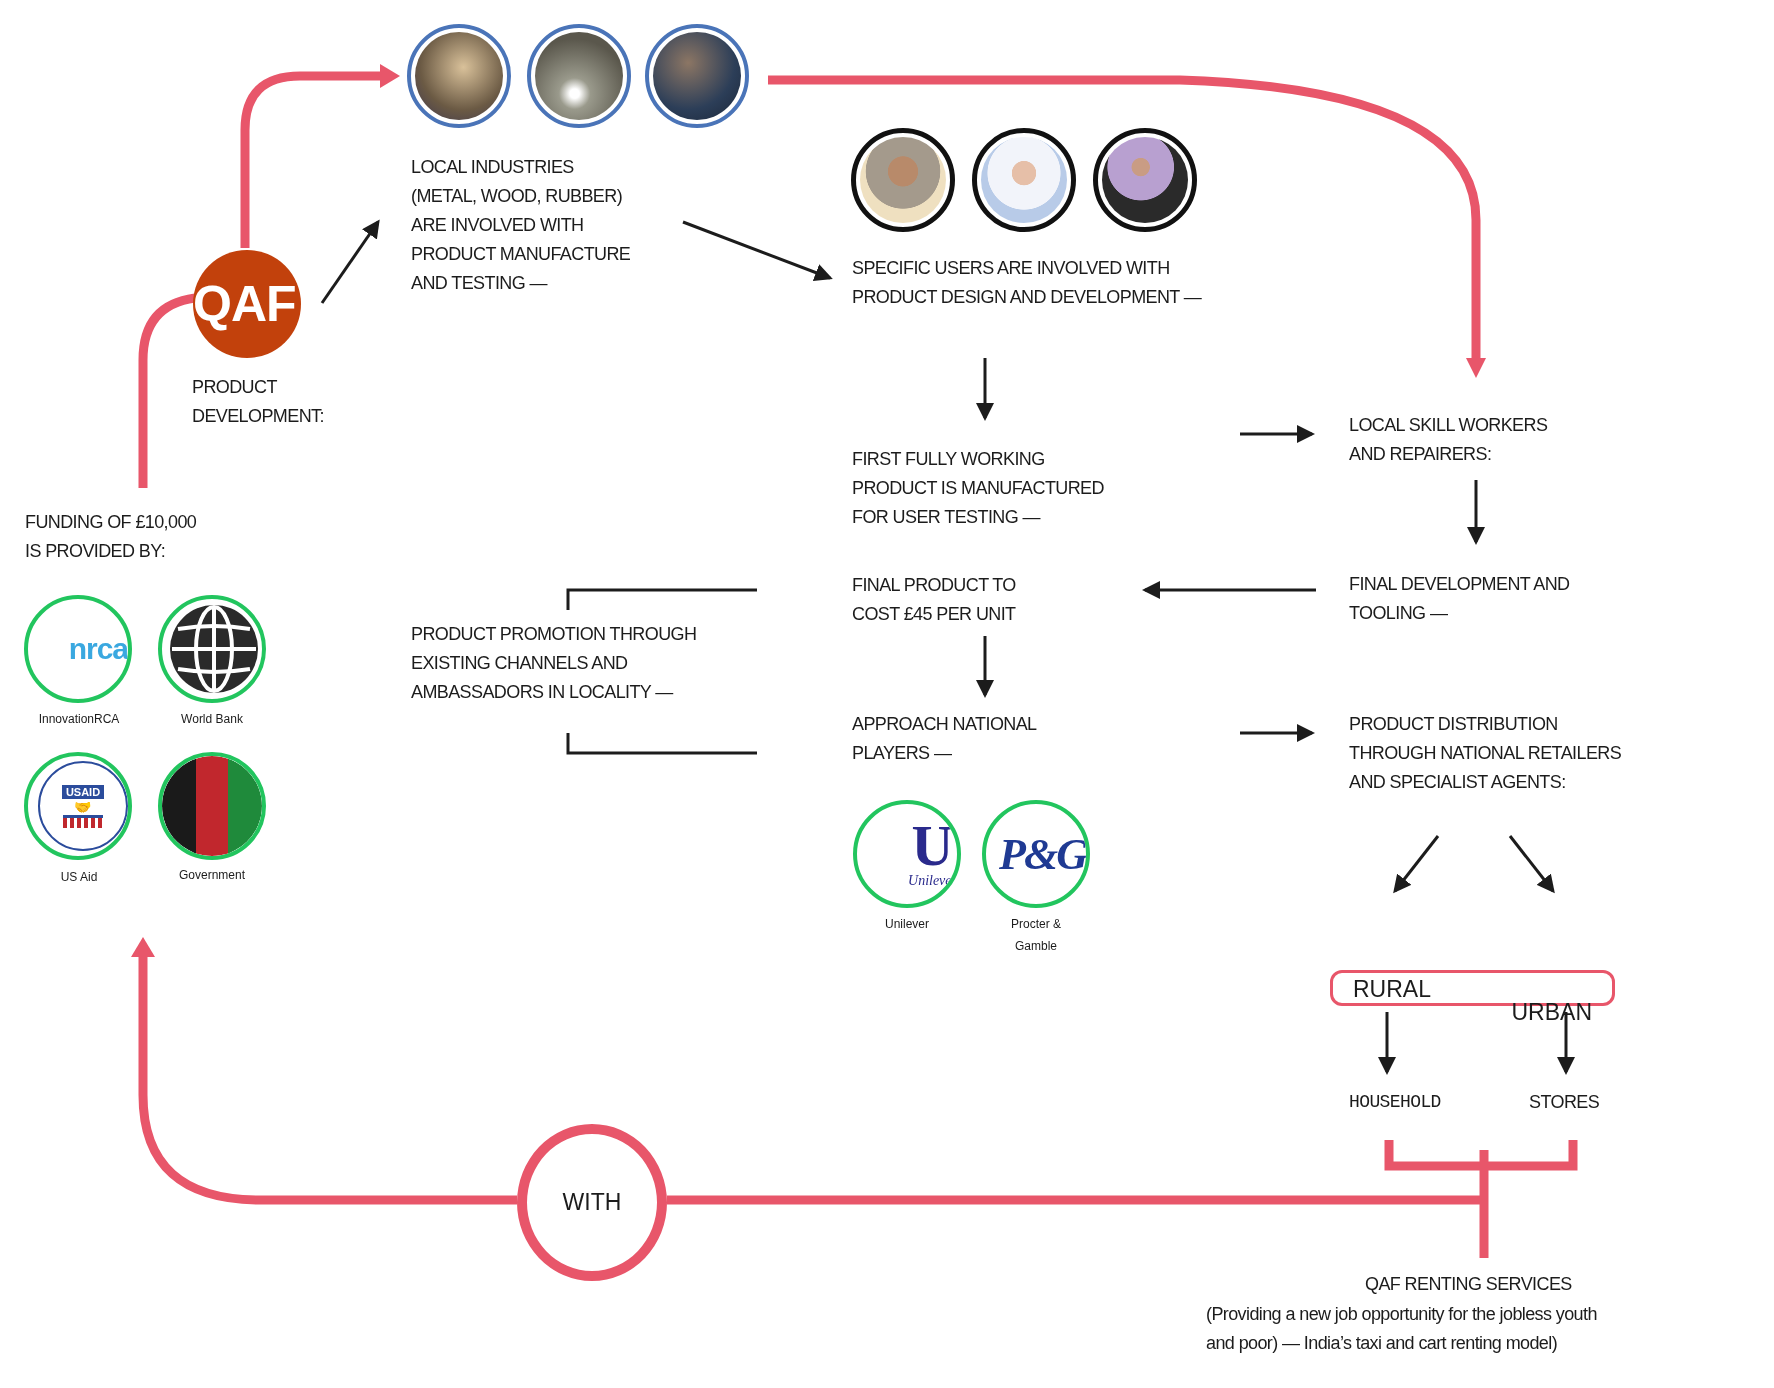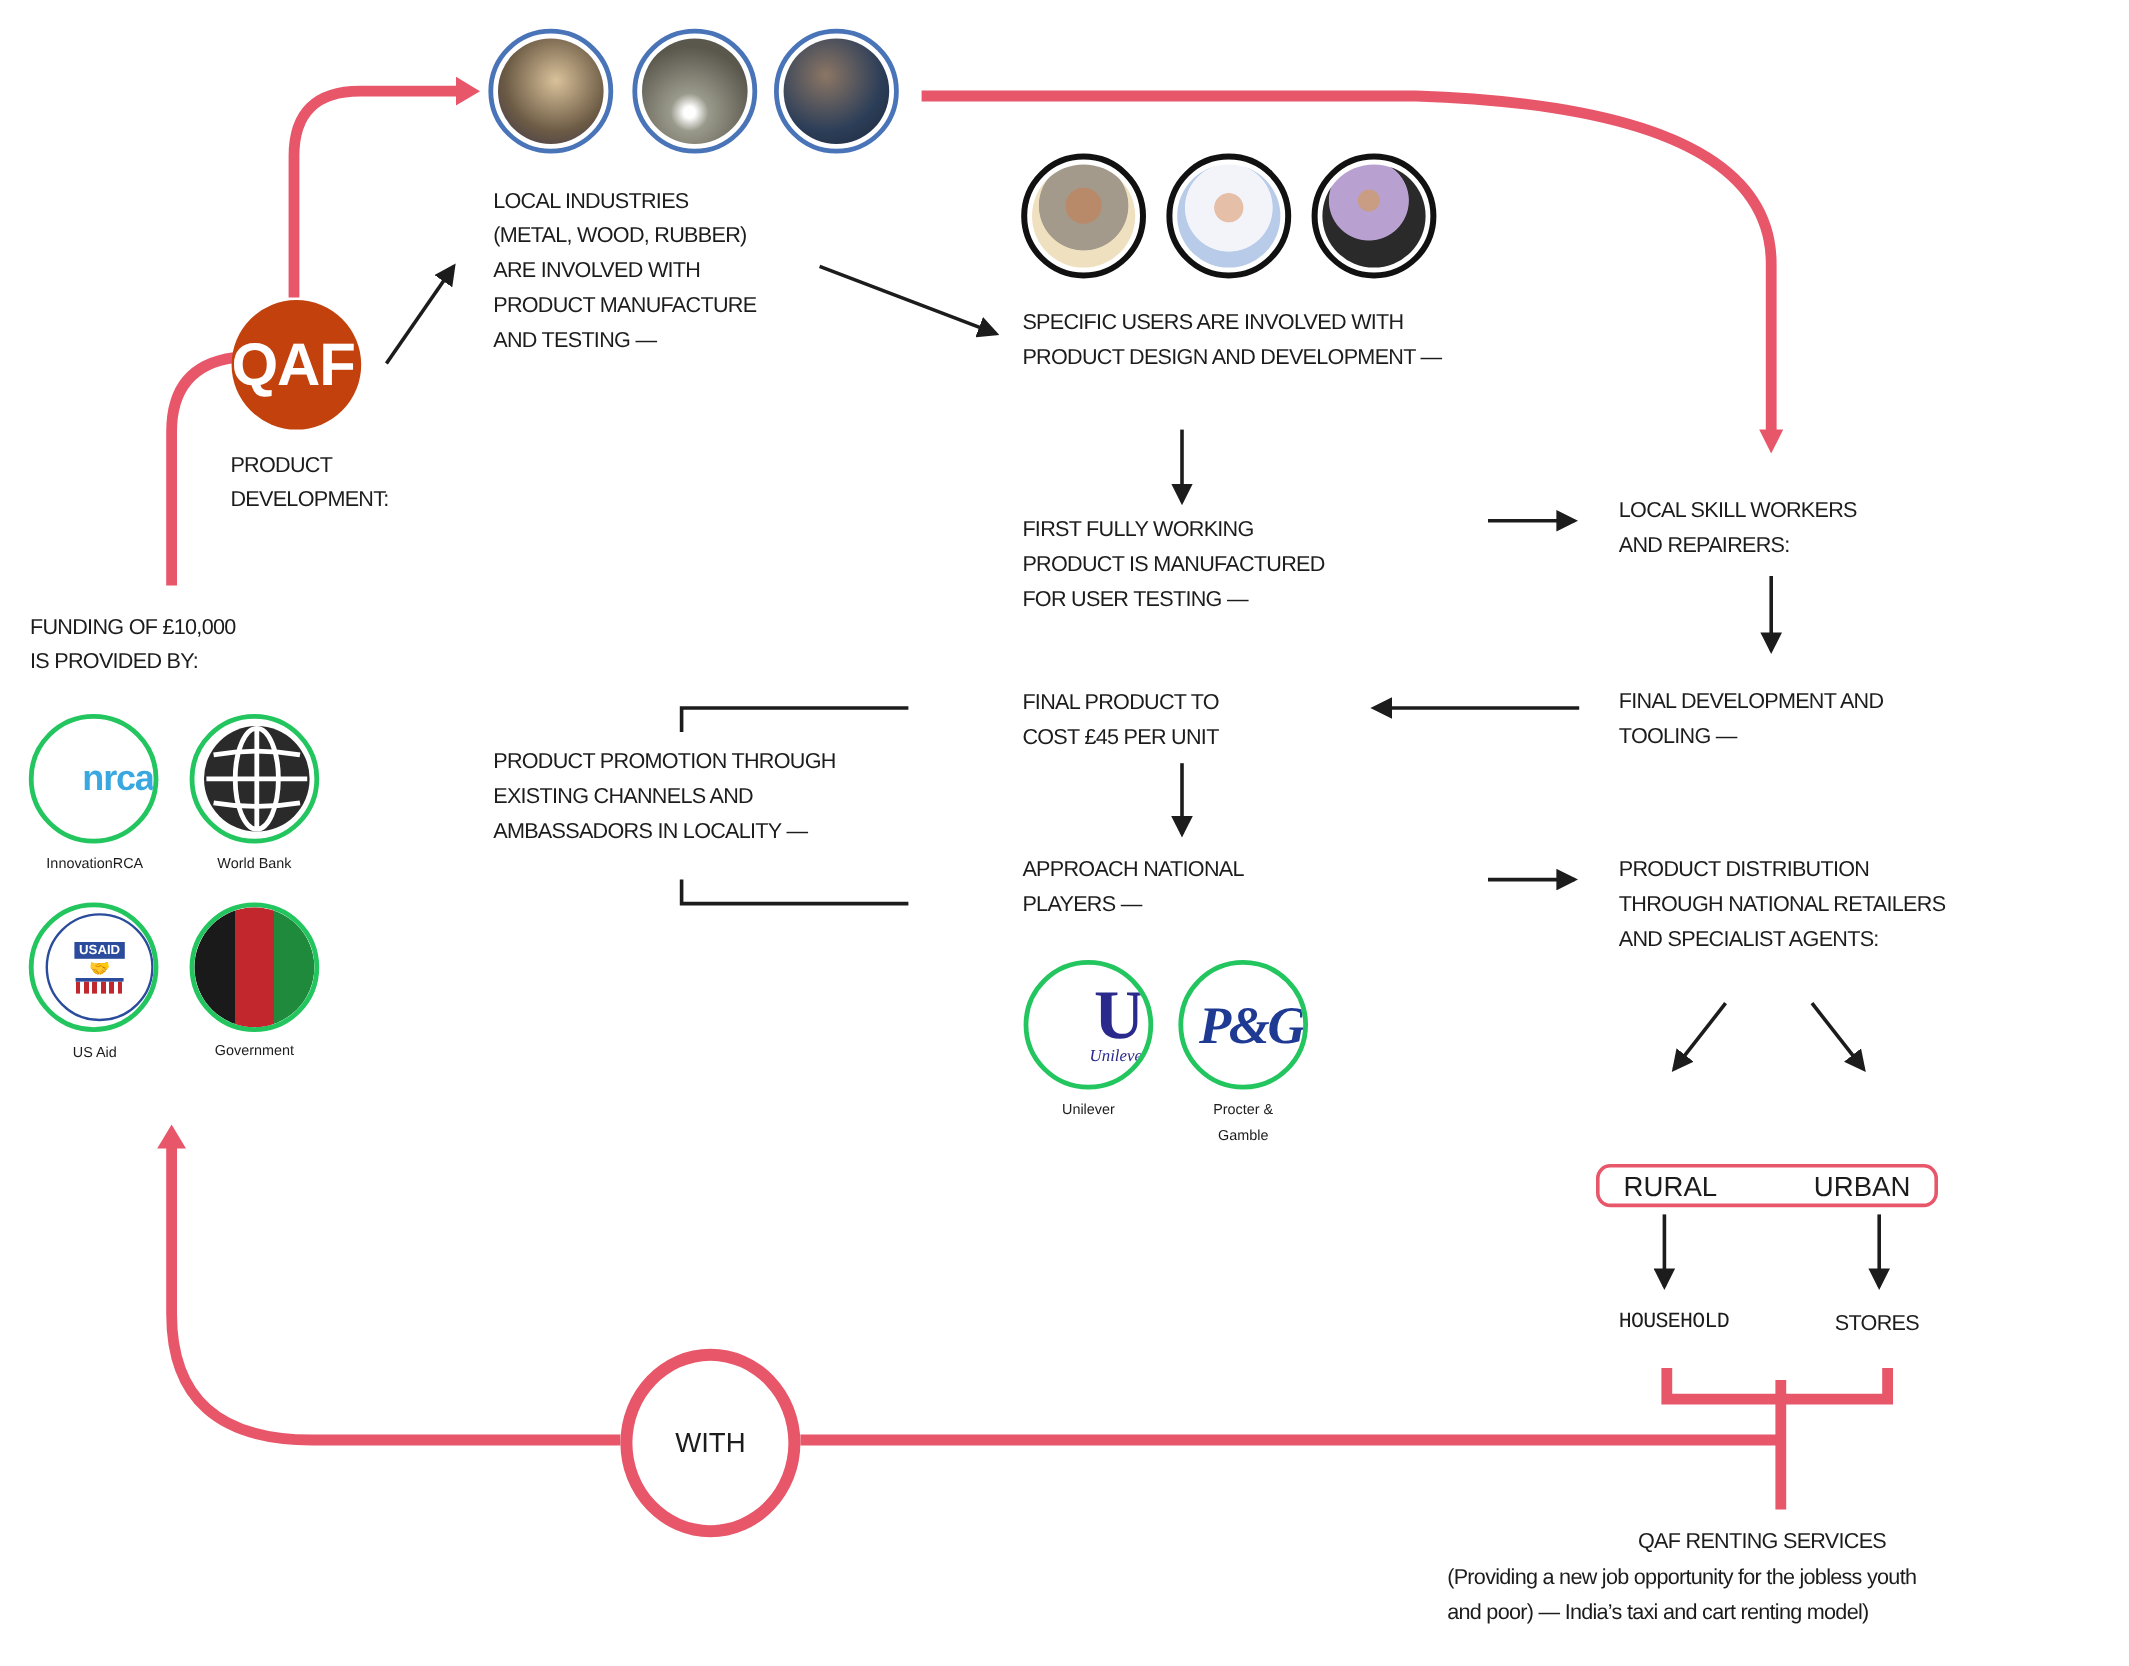--- a/index.html
+++ b/index.html
@@ -126,21 +126,21 @@
   </div>
 <div class="photo black" style="left:972px;top:128px;">
     <div class="fill" style="background:radial-gradient(circle at 50% 42%,#e6bfa8 0 18%,#f2f4fa 19% 55%,#b8cbe8 56%);"></div>
   </div>
 <div class="photo black" style="left:1093px;top:128px;">
     <div class="fill" style="background:radial-gradient(circle at 45% 35%,#c99c84 0 12%,#b8a0d0 13% 45%,#2a2a2a 46%);"></div>
   </div>
 <div class="txt" style="left:852px;top:254px;">SPECIFIC USERS ARE INVOLVED WITH
 PRODUCT DESIGN AND DEVELOPMENT —</div>
 
-<div class="txt" style="left:852px;top:427px;">FIRST FULLY WORKING
+<div class="txt" style="left:852px;top:445px;">FIRST FULLY WORKING
 PRODUCT IS MANUFACTURED
 FOR USER TESTING —</div>
 <div class="txt" style="left:852px;top:571px;">FINAL PRODUCT TO
 COST £45 PER UNIT</div>
 <div class="txt" style="left:852px;top:710px;">APPROACH NATIONAL
 PLAYERS —</div>
 <div class="txt" style="left:411px;top:620px;">PRODUCT PROMOTION THROUGH
 EXISTING CHANNELS AND
 AMBASSADORS IN LOCALITY —</div>
 
@@ -160,21 +160,21 @@
 <div class="txt" style="left:1349px;top:411px;">LOCAL SKILL WORKERS
 AND REPAIRERS:</div>
 <div class="txt" style="left:1349px;top:570px;">FINAL DEVELOPMENT AND
 TOOLING —</div>
 <div class="txt" style="left:1349px;top:710px;">PRODUCT DISTRIBUTION
 THROUGH NATIONAL RETAILERS
 AND SPECIALIST AGENTS:</div>
 
 <div class="rural-box">
   <span style="left:20px;">RURAL</span>
-  <span style="right:20px;">URBAN</span>
+  <span style="right:20px;margin-top:23px;">URBAN</span>
 </div>
 <div class="txt" style="left:1349px;top:1088px;font-family:Liberation Mono, monospace;">HOUSEHOLD</div>
 <div class="txt" style="left:1529px;top:1088px;">STORES</div>
 
 <div class="user">
     <span>WITH</span>
   </div>
 
 <div class="txt" style="left:1365px;top:1270px;">QAF RENTING SERVICES</div>
 <div class="txt" style="left:1206px;top:1300px;">(Providing a new job opportunity for the jobless youth

